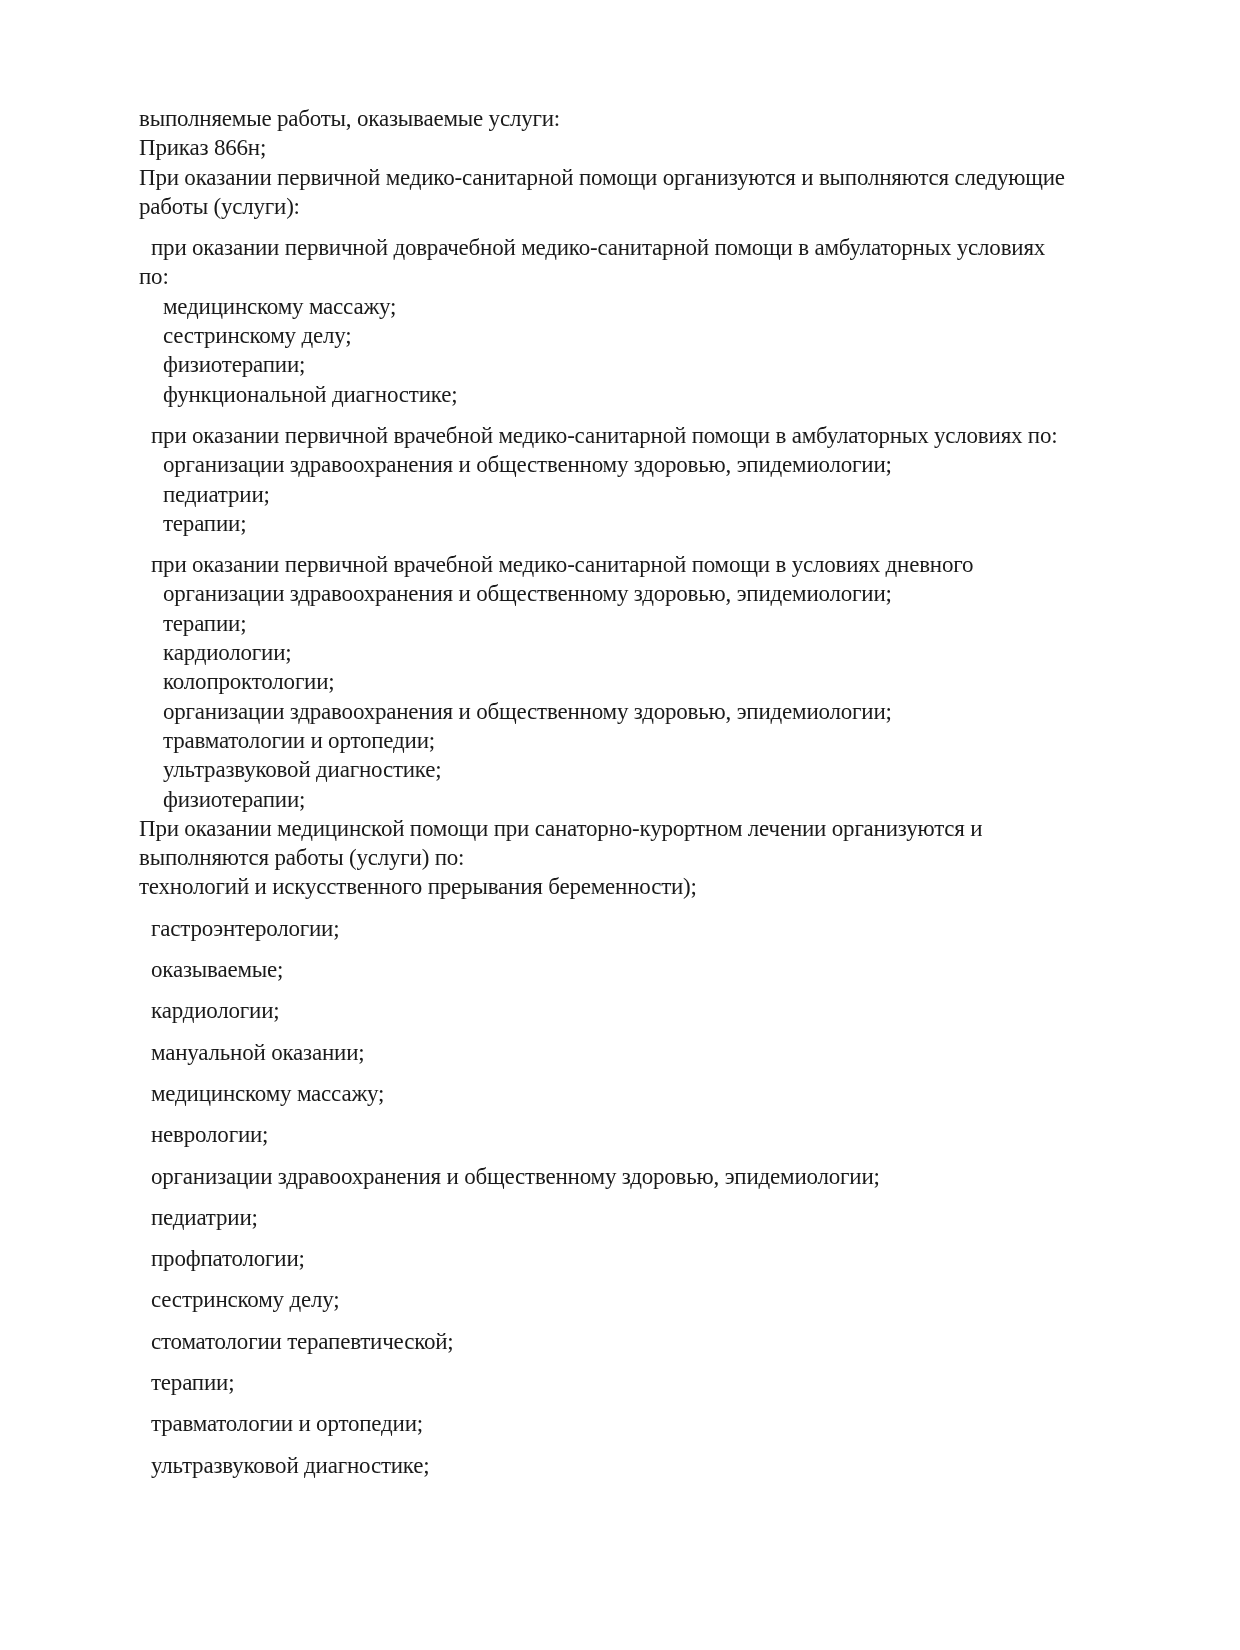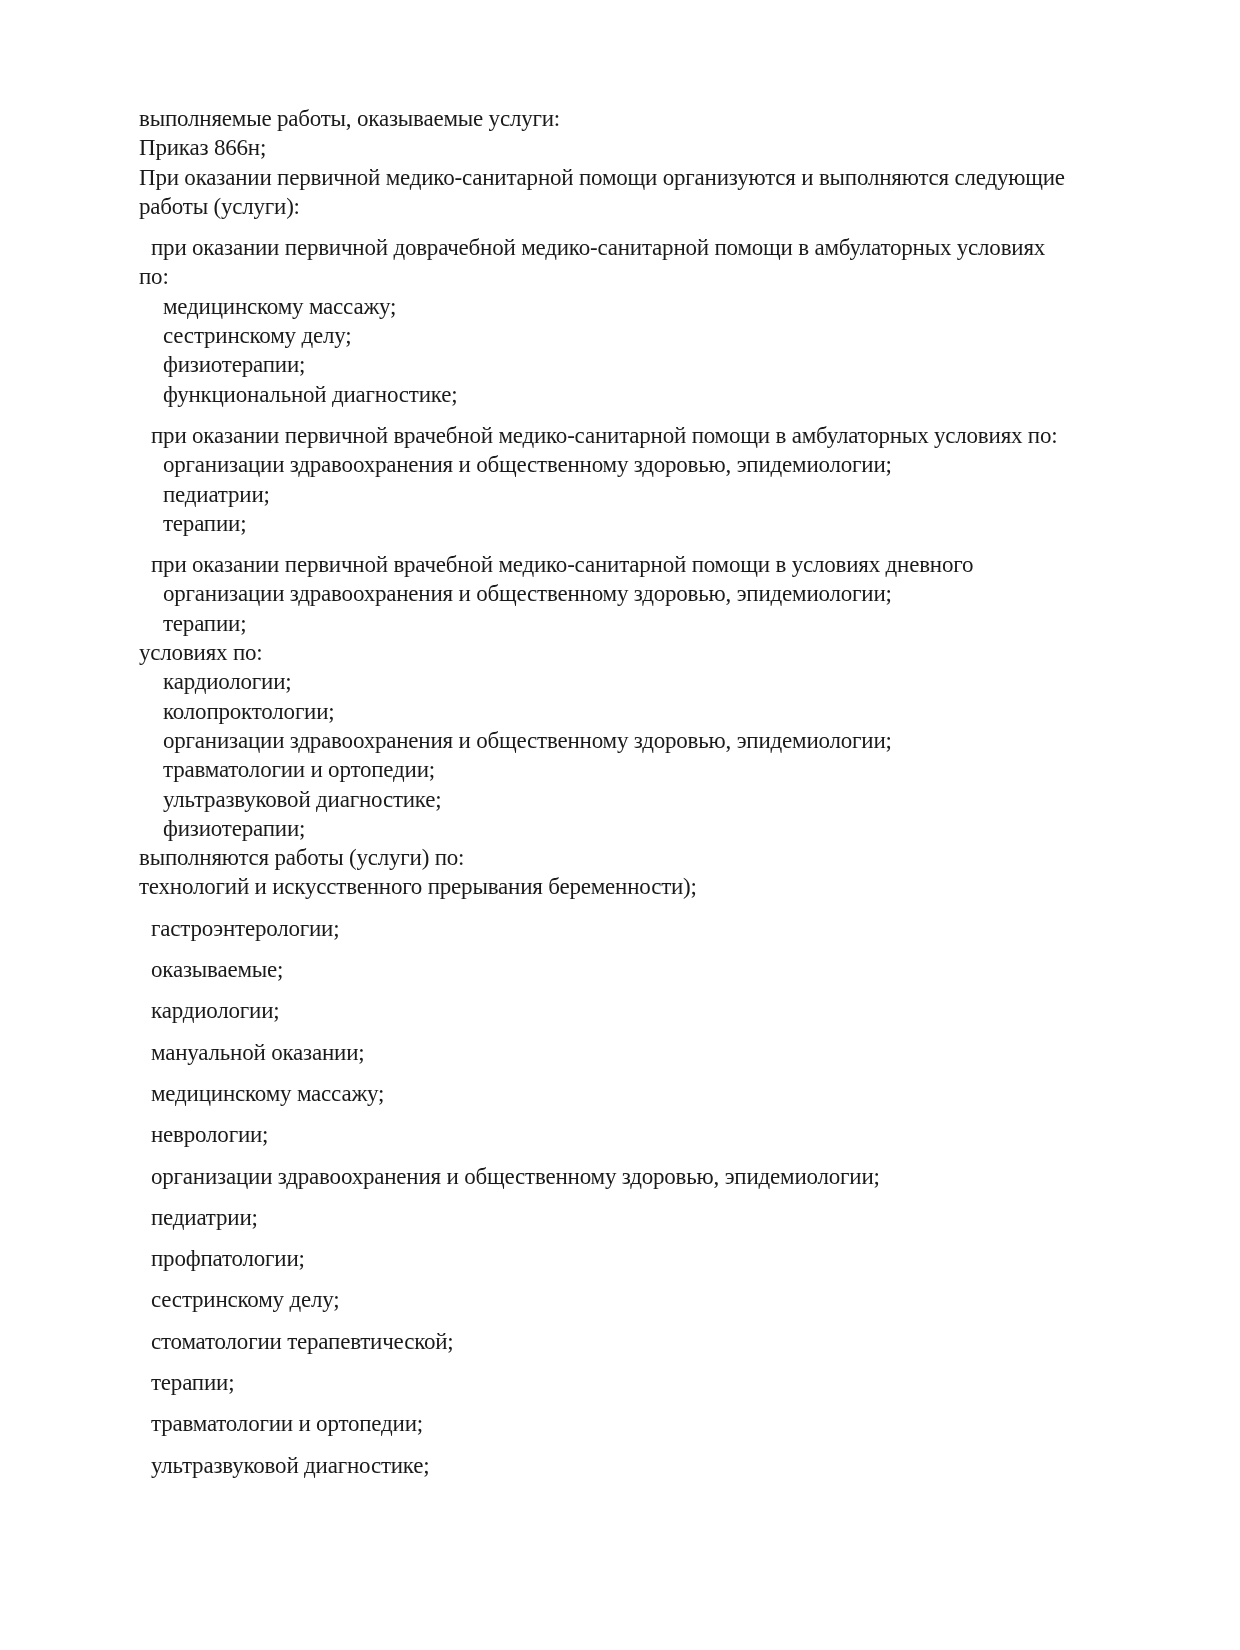--- a/index.html
+++ b/index.html
@@ -30,27 +30,27 @@
     <div class="line i2">сестринскому делу;</div>
     <div class="line i2">физиотерапии;</div>
     <div class="line i2">функциональной диагностике;</div>
     <div class="line i1">при оказании первичной врачебной медико-санитарной помощи в амбулаторных условиях по:</div>
     <div class="line i2">организации здравоохранения и общественному здоровью, эпидемиологии;</div>
     <div class="line i2">педиатрии;</div>
     <div class="line i2">терапии;</div>
     <div class="line i1">при оказании первичной врачебной медико-санитарной помощи в условиях дневного</div>
     <div class="line i2">организации здравоохранения и общественному здоровью, эпидемиологии;</div>
     <div class="line i2">терапии;</div>
-    <div class="line">условиях по:</div>
     <div class="line i2">кардиологии;</div>
     <div class="line i2">колопроктологии;</div>
     <div class="line i2">организации здравоохранения и общественному здоровью, эпидемиологии;</div>
     <div class="line i2">травматологии и ортопедии;</div>
     <div class="line i2">ультразвуковой диагностике;</div>
     <div class="line i2">физиотерапии;</div>
+    <div class="line">При оказании медицинской помощи при санаторно-курортном лечении организуются и</div>
     <div class="line">выполняются работы (услуги) по:</div>
     <div class="line">технологий и искусственного прерывания беременности);</div>
     <div class="line i1">гастроэнтерологии;</div>
     <div class="line i1">оказываемые;</div>
     <div class="line i1">кардиологии;</div>
     <div class="line i1">мануальной оказании;</div>
     <div class="line i1">медицинскому массажу;</div>
     <div class="line i1">неврологии;</div>
     <div class="line i1">организации здравоохранения и общественному здоровью, эпидемиологии;</div>
     <div class="line i1">педиатрии;</div>

